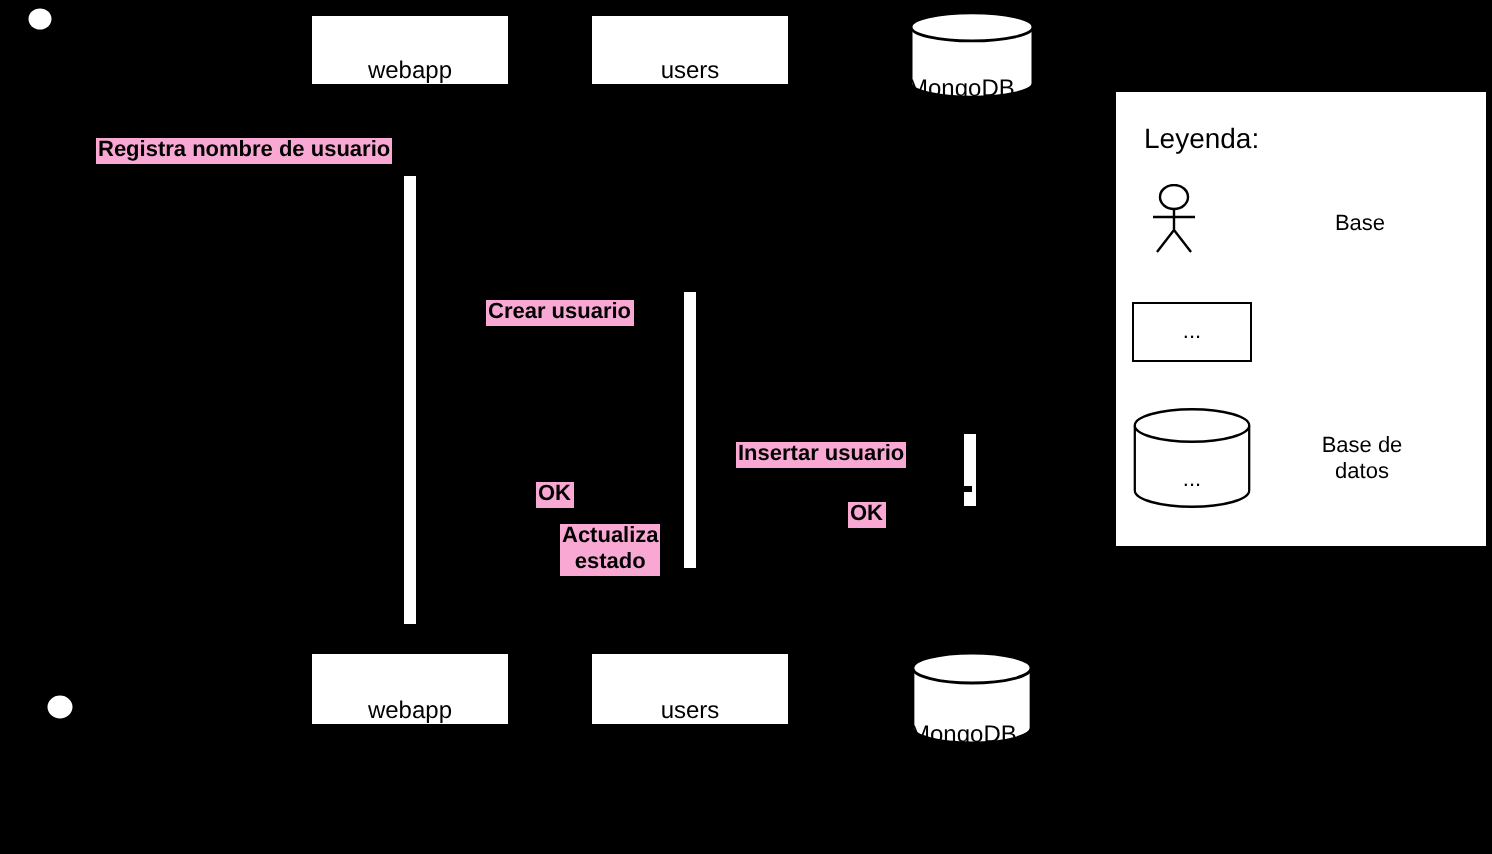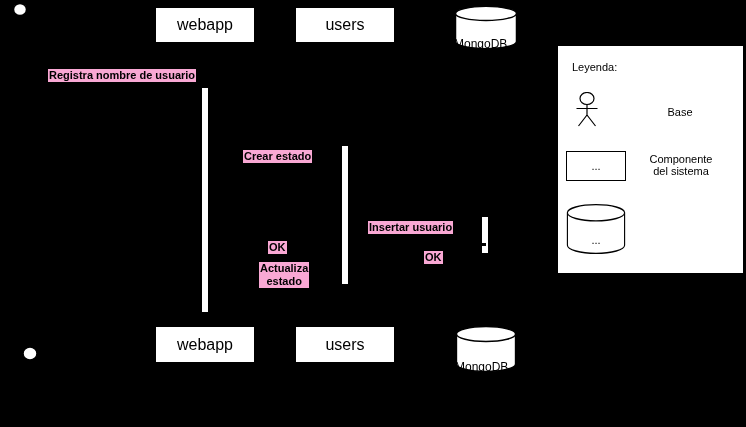--- a/index.html
+++ b/index.html
@@ -7,22 +7,22 @@
     width: 746px; height: 427px; overflow: hidden;
     font-family: "Liberation Sans", sans-serif;
     -webkit-font-smoothing: antialiased;
   }
   .stage { position: relative; width: 746px; height: 427px; background: #000000; }
   .abs { position: absolute; }
 
   
   .lbox {
     background: #ffffff; border: 1px solid #000000; box-sizing: border-box;
-    display: flex; align-items: center; justify-content: center;
-    font-size: 16px; color: #000000;
+    display: flex; align-items: flex-end; justify-content: center;
+    font-size: 12px; color: #000000;
   }
 
   
   .msg {
     background: #f9a8d4; color: #000000;
     font-size: 11px; line-height: 13px;
     padding: 0 1px; white-space: pre-line; text-align: center;
     display: inline-block;
     font-weight: bold;
   }
@@ -42,21 +42,21 @@
   .cyl .cyl-dots {
     position: absolute; left: 0; right: 0; bottom: 9px;
     text-align: center; font-size: 11px; color: #000000; line-height: 11px;
   }
 
   
   .legend {
     background: #ffffff; border: 1px solid #000000; box-sizing: border-box;
     color: #000000;
   }
-  .legend-title { position: absolute; left: 14px; top: 15px; font-size: 11px; }
+  .legend-title { position: absolute; left: 14px; top: 15px; font-size: 14px; }
   .legend-label { position: absolute; font-size: 11px; line-height: 12px; text-align: center; white-space: pre-line; }
   .legend-rect {
     position: absolute; background: #ffffff; border: 1.5px solid #000000; box-sizing: border-box;
     display: flex; align-items: center; justify-content: center; font-size: 11px;
   }
 </style>
 </head>
 <body>
 
 <div class="stage">
@@ -81,25 +81,25 @@
     </svg>
     <span class="cyl-label">MongoDB</span>
   </div>
 
   <div class="bar abs" style="left:201px; top:87px; width:8px; height:226px;"></div>
   <div class="bar abs" style="left:341px; top:145px; width:8px; height:140px;"></div>
   <div class="bar abs" style="left:481px; top:216px; width:8px; height:38px;"></div>
   <div class="dashmark abs" style="left:481px; top:243px; width:5px; height:3px;"></div>
 
   <span class="msg abs" style="left:48px; top:69px;">Registra nombre de usuario</span>
-  <span class="msg abs" style="left:243px; top:150px;">Crear estado</span>
+  <span class="msg abs" style="left:243px; top:150px;">Crear usuario</span>
   <span class="msg abs" style="left:368px; top:221px;">Insertar usuario</span>
   <span class="msg abs" style="left:268px; top:241px;">OK</span>
   <span class="msg abs" style="left:424px; top:251px;">OK</span>
-  <span class="msg abs" style="left:259px; top:262px;">Actualiza
+  <span class="msg abs" style="left:280px; top:262px;">Actualiza
 estado</span>
 
   <div class="abs" style="left:17.5px; top:346.5px; width:24px; height:40px;">
     <svg width="24" height="40" viewBox="0 0 24 40">
       <path d="M12 12.5 V23 M1.5 16.5 H22.5 M12 23 L3.5 34 M12 23 L20.5 34" stroke="#000000" stroke-width="1.5" fill="none"></path>
       <ellipse cx="12" cy="6.5" rx="7" ry="6.5" fill="#ffffff" stroke="#000000" stroke-width="1.5"></ellipse>
     </svg>
   </div>
 
   <div class="lbox abs" style="left:155px; top:326px; width:100px; height:37px;">
@@ -123,25 +123,25 @@
       <svg width="24" height="40" viewBox="0 0 24 40">
         <path d="M12 12.5 V23 M1.5 16.5 H22.5 M12 23 L3.5 34 M12 23 L20.5 34" stroke="#000000" stroke-width="1.2" fill="none"></path>
         <ellipse cx="12" cy="6.5" rx="7" ry="6" fill="#ffffff" stroke="#000000" stroke-width="1.2"></ellipse>
       </svg>
     </div>
     <span class="legend-label" style="left:80px; top:60px; width:84px;">Base</span>
 
     <div class="legend-rect" style="left:8px; top:105px; width:60px; height:30px;">
       <span>...</span>
     </div>
-    <span class="legend-label" style="left:78px; top:107px; width:90px;">Componente
-del sistema</span>
 
     <div class="cyl" style="left:8px; top:157px; width:60px; height:52px;">
       <svg viewBox="0 0 64 48" preserveAspectRatio="none">
         <path d="M1.5 9 V39 A30.5 7.5 0 0 0 62.5 39 V9" fill="#ffffff" stroke="#000000" stroke-width="1.2"></path>
         <ellipse cx="32" cy="9" rx="30.5" ry="7.5" fill="#ffffff" stroke="#000000" stroke-width="1.2"></ellipse>
       </svg>
       <span class="cyl-dots">...</span>
     </div>
+    <span class="legend-label" style="left:78px; top:171px; width:90px; line-height:13px;">Base de
+datos</span>
   </div>
 
 </div>
 
 </body></html>

